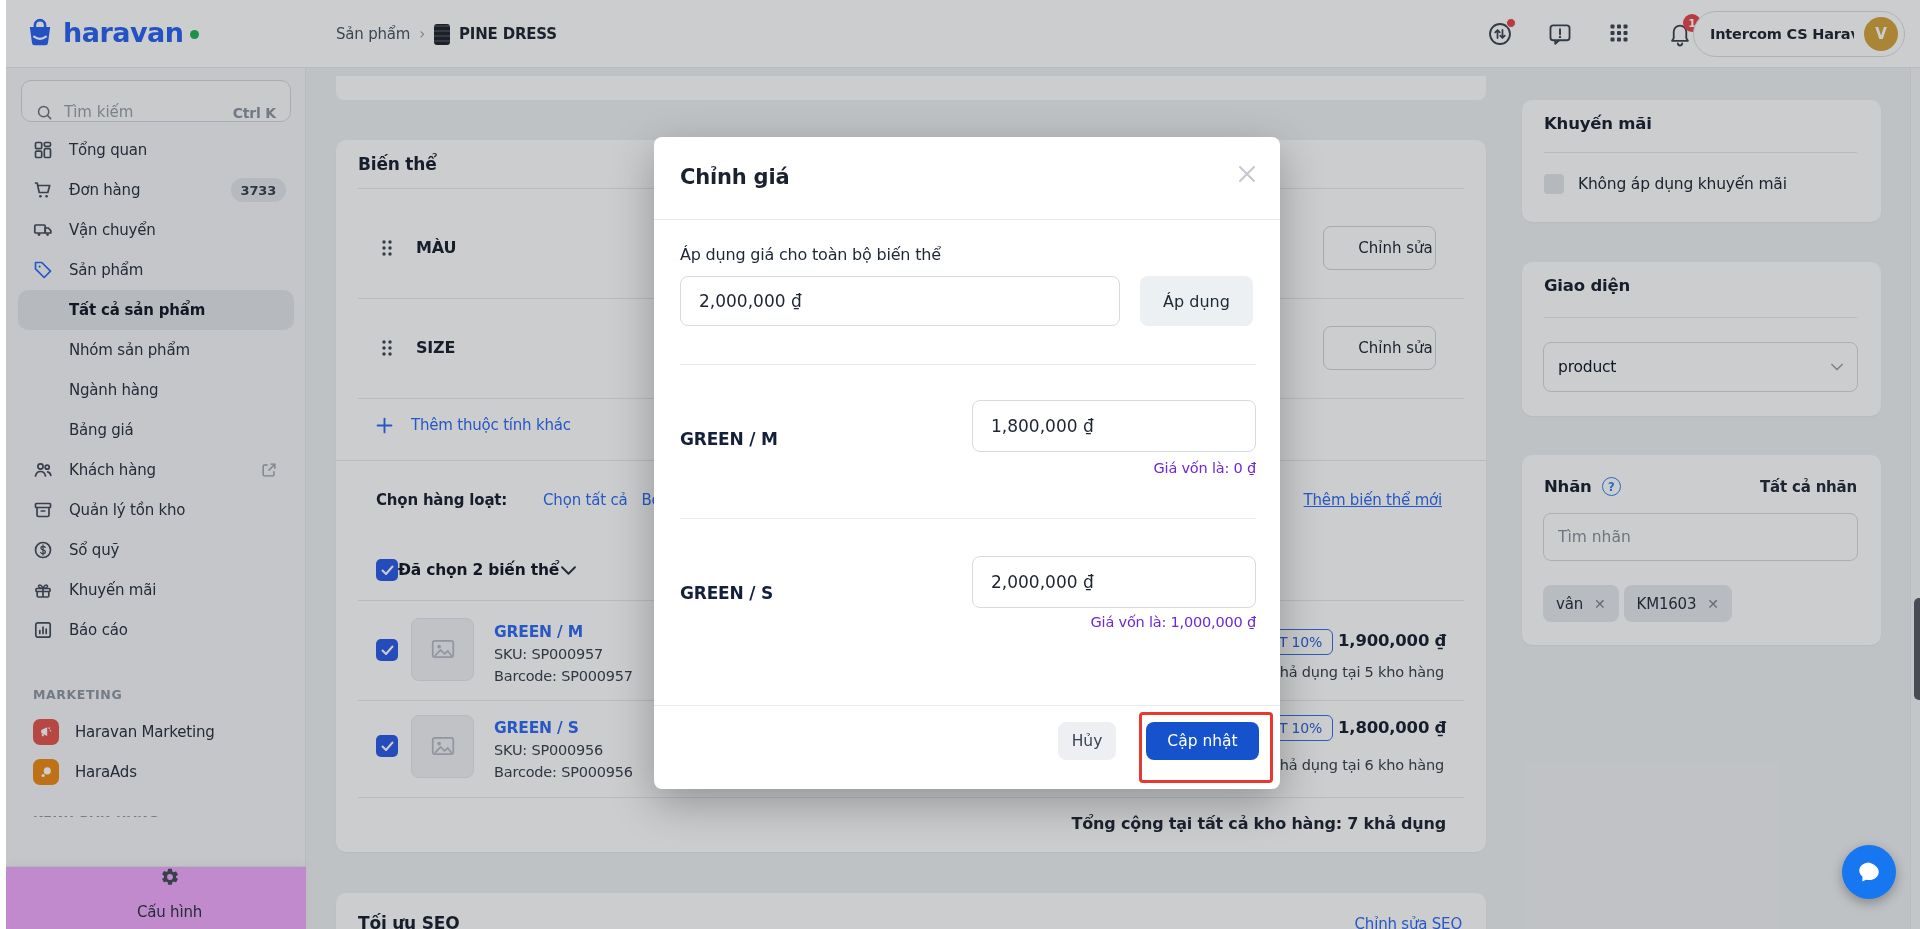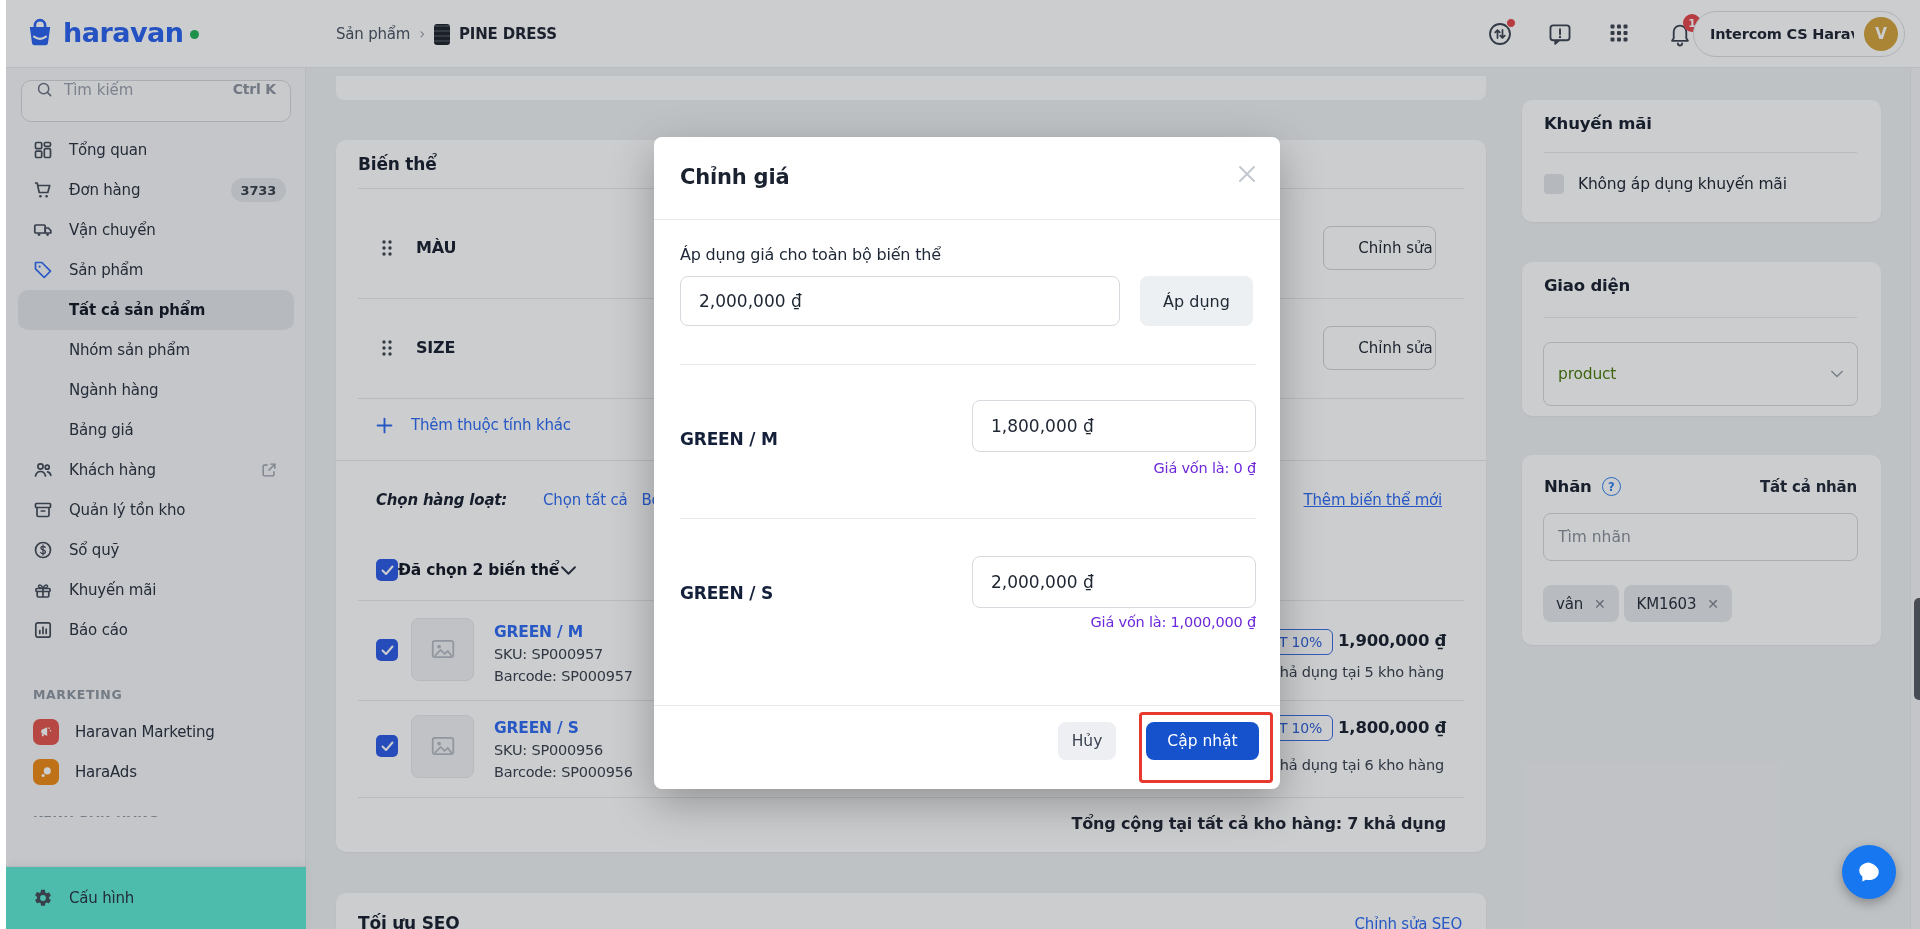--- a/index.html
+++ b/index.html
@@ -21,52 +21,52 @@
   .header-icons { position:absolute; right:233px; top:0; height:68px; display:flex; align-items:center; gap:34px; }
   .hicon { position:relative; width:26px; height:26px; color:#3c4552; cursor:pointer; }
   .hicon .reddot { position:absolute; right:-3px; top:-3px; width:10px; height:10px; border-radius:50%; background:#e5484d; border:1.5px solid #fff; }
   .bell-badge { position:absolute; right:-8px; top:-7px; min-width:18px; height:18px; border-radius:9px; background:#e5484d; color:#fff; font-size:11px; font-weight:700; display:flex; align-items:center; justify-content:center; padding:0 4px; }
   .profile-pill { position:absolute; right:21px; top:11px; width:212px; height:46px; border:1px solid #dadee2; border-radius:23px; background:#fff; display:flex; align-items:center; padding:0 6px 0 16px; gap:10px; cursor:pointer; }
   .profile-name { font-size:14.5px; font-weight:600; color:#1f2733; flex:1; white-space:nowrap; overflow:hidden; }
   .avatar { width:34px; height:34px; border-radius:50%; background:#d4a43c; color:#fff; font-size:15px; font-weight:700; display:flex; align-items:center; justify-content:center; }
 
   
   .sidebar { position:absolute; left:0; top:68px; width:300px; height:861px; background:#f6f7f8; border-right:1px solid #e5e7ea; z-index:4; }
-  .search-box { position:absolute; left:15px; top:12px; width:270px; height:42px; border:1.5px solid #d3d7db; border-radius:10px; background:#fbfbfc; display:flex; align-items:flex-start; padding:0 14px; gap:11px; color:#6b7280; }
+  .search-box { position:absolute; left:15px; top:12px; width:270px; height:42px; border:1.5px solid #d3d7db; border-radius:10px; background:#fbfbfc; display:flex; align-items:flex-end; padding:0 14px; gap:11px; color:#6b7280; }
   .search-box input { border:0; outline:0; background:transparent; flex:1; font-family:inherit; font-size:15px; color:#1f2733; min-width:0; }
   .search-box input::placeholder { color:#9aa1ab; }
   .search-kbd { font-size:14px; font-weight:600; color:#8d95a0; white-space:nowrap; }
   .nav { position:absolute; left:0; top:62px; width:300px; }
   .nav-item { height:40px; display:flex; align-items:center; padding-left:27px; gap:16px; font-size:15px; color:#2a3340; cursor:pointer; }
   .nav-item .nicon { width:20px; height:20px; color:#444d59; flex:0 0 auto; }
   .nav-sub { padding-left:63px; }
   .nav-active { margin:0 12px; padding-left:51px; background:#e4e7ea; border-radius:10px; font-weight:700; color:#121a26; }
   .nav-badge { margin-left:auto; margin-right:20px; background:#e4e6e9; color:#39414d; font-size:13px; font-weight:600; height:24px; border-radius:12px; display:flex; align-items:center; padding:0 10px; }
   .nav-ext { margin-left:auto; margin-right:28px; color:#9aa1a9; }
   .nav-section { height:40px; display:flex; align-items:flex-end; padding:0 0 10px 27px; font-size:12.5px; font-weight:700; letter-spacing:0.6px; color:#8f97a2; margin-top:22px; }
   .app-icon { width:26px; height:26px; border-radius:7px; flex:0 0 auto; display:flex; align-items:center; justify-content:center; }
   .app-icon.g { background:#eef0f2; }
   .app-icon.hm { background:#e4564e; }
   .app-icon.ha { background:#ef8b16; }
   .nav-section-hidden { margin-top:24px; height:14px; overflow:hidden; }
-  .sidebar-bottom { position:absolute; left:0; bottom:0; width:300px; height:63px; background:#5eead4; border-top:1px solid #e0e3e6; box-shadow:0 -4px 10px rgba(0,0,0,0.04); display:flex; align-items:center; padding-left:27px; gap:16px; font-size:15px; color:#2a3340; cursor:pointer; }
+  .sidebar-bottom { position:absolute; left:0; bottom:0; width:300px; height:63px; background:#f0abfc; border-top:1px solid #e0e3e6; box-shadow:0 -4px 10px rgba(0,0,0,0.04); display:flex; align-items:center; padding-left:27px; gap:16px; font-size:15px; color:#2a3340; cursor:pointer;flex-direction:column; }
   .sidebar-bottom .nicon { width:20px; height:20px; color:#444d59; }
 
   
   .strip-card { position:absolute; left:330px; top:76px; width:1150px; height:24px; background:#fff; border-radius:0 0 8px 8px; }
   .card { background:#fff; border-radius:10px; box-shadow:0 1px 2px rgba(22,29,37,0.05); }
   .variants-card { position:absolute; left:330px; top:140px; width:1150px; height:712px; }
   .vc-title { position:absolute; left:22px; top:14px; font-size:17px; font-weight:700; color:#1a2230; }
   .vc-div { position:absolute; left:22px; right:22px; height:1px; background:#e7e9ec; }
   .drag-handle { position:absolute; width:18px; height:18px; color:#3f4752; cursor:grab; }
   .attr-label { position:absolute; left:80px; font-size:16px; font-weight:700; color:#1a2230; }
   .edit-btn { position:absolute; left:987px; width:113px; height:44px; background:#fff; border:1px solid #cfd4d9; border-radius:8px; font-family:inherit; font-size:15px; color:#1f2733; cursor:pointer;padding-left:32px; }
   .add-attr { position:absolute; left:40px; top:276px; display:flex; align-items:center; gap:18px; color:#2e6bf2; font-size:15px; cursor:pointer; }
   .bulk-row { position:absolute; left:40px; top:351px; display:flex; align-items:center; font-size:15px; }
-  .bulk-label { font-weight:600; color:#1a2230;font-style:italic; }
+  .bulk-label { font-weight:600; color:#1a2230; }
   .blue-link { color:#2e6bf2; cursor:pointer; }
   .add-variant { position:absolute; right:44px; top:351px; font-size:15px;text-decoration:underline; }
   .sel-row { position:absolute; left:40px; top:419px; display:flex; align-items:center; gap:0; }
   .checkbox-blue { width:22px; height:22px; border-radius:5px; background:#2c5ce5; display:flex; align-items:center; justify-content:center; cursor:pointer; flex:0 0 auto; }
   .sel-label { font-size:15.5px; font-weight:700; color:#121a26; }
   .chev-dn { color:#2a3340; margin-left:2px; }
   .vrow-check { position:absolute; left:40px; }
   .vthumb { position:absolute; left:75px; width:63px; height:63px; background:#f0f2f4; border:1px solid #e3e6e9; border-radius:8px; display:flex; align-items:center; justify-content:center; }
   .vstack { position:absolute; left:158px; line-height:22px; font-size:14.5px; color:#3a434f; }
   .vname { font-size:15.5px; font-weight:600; color:#2e6bf2; cursor:pointer; }
@@ -79,21 +79,21 @@
   .seo-link { position:absolute; right:24px; top:22px; font-size:15px; }
 
   
   .rcard { position:absolute; left:1516px; width:359px; }
   .rcard-title { position:absolute; left:22px; top:14px; font-size:16.5px; font-weight:700; color:#1a2230; }
   .rdiv { position:absolute; left:22px; right:24px; height:1px; background:#e7e9ec; }
   .promo-card { top:100px; height:122px; }
   .promo-row { position:absolute; left:22px; top:74px; display:flex; align-items:center; gap:14px; font-size:15.5px; color:#1f2733; }
   .checkbox-gray { width:20px; height:20px; border-radius:4px; background:#e2e6ea; cursor:pointer; flex:0 0 auto; }
   .theme-card { top:262px; height:154px; }
-  .select-box { position:absolute; left:21px; top:80px; width:315px; height:64px; border:1px solid #d5d9dd; border-radius:8px; display:flex; align-items:center; padding:0 14px; font-size:15.5px; color:#4d7c0f; cursor:pointer; }
+  .select-box { position:absolute; left:21px; top:80px; width:315px; height:50px; border:1px solid #d5d9dd; border-radius:8px; display:flex; align-items:center; padding:0 14px; font-size:15.5px; color:#0f172a; cursor:pointer; }
   .select-box .sel-chev { margin-left:auto; color:#9aa1ab; }
   .tags-card { top:455px; height:190px; }
   .tags-title-row { position:absolute; left:22px; right:24px; top:22px; display:flex; align-items:center; gap:10px; }
   .tags-title { font-size:16.5px; font-weight:700; color:#1a2230; }
   .q-icon { width:19px; height:19px; border-radius:50%; border:1.5px solid #2f80ed; color:#2f80ed; font-size:11.5px; font-weight:700; display:flex; align-items:center; justify-content:center; cursor:pointer; }
   .tags-viewall { margin-left:auto; font-size:15px; font-weight:600; color:#222b38; cursor:pointer; }
   .tag-input { position:absolute; left:21px; top:58px; width:315px; height:48px; border:1px solid #d5d9dd; border-radius:8px; padding:0 14px; font-family:inherit; font-size:15.5px; color:#1f2733; outline:none; background:#fff; }
   .tag-input::placeholder { color:#8a919b; }
   .tags-row { position:absolute; left:21px; top:130px; display:flex; gap:5px; }
   .tag-pill { height:37px; background:#e6e9ec; border-radius:8px; display:flex; align-items:center; gap:11px; padding:0 13px; font-size:15px; color:#28303c; }

